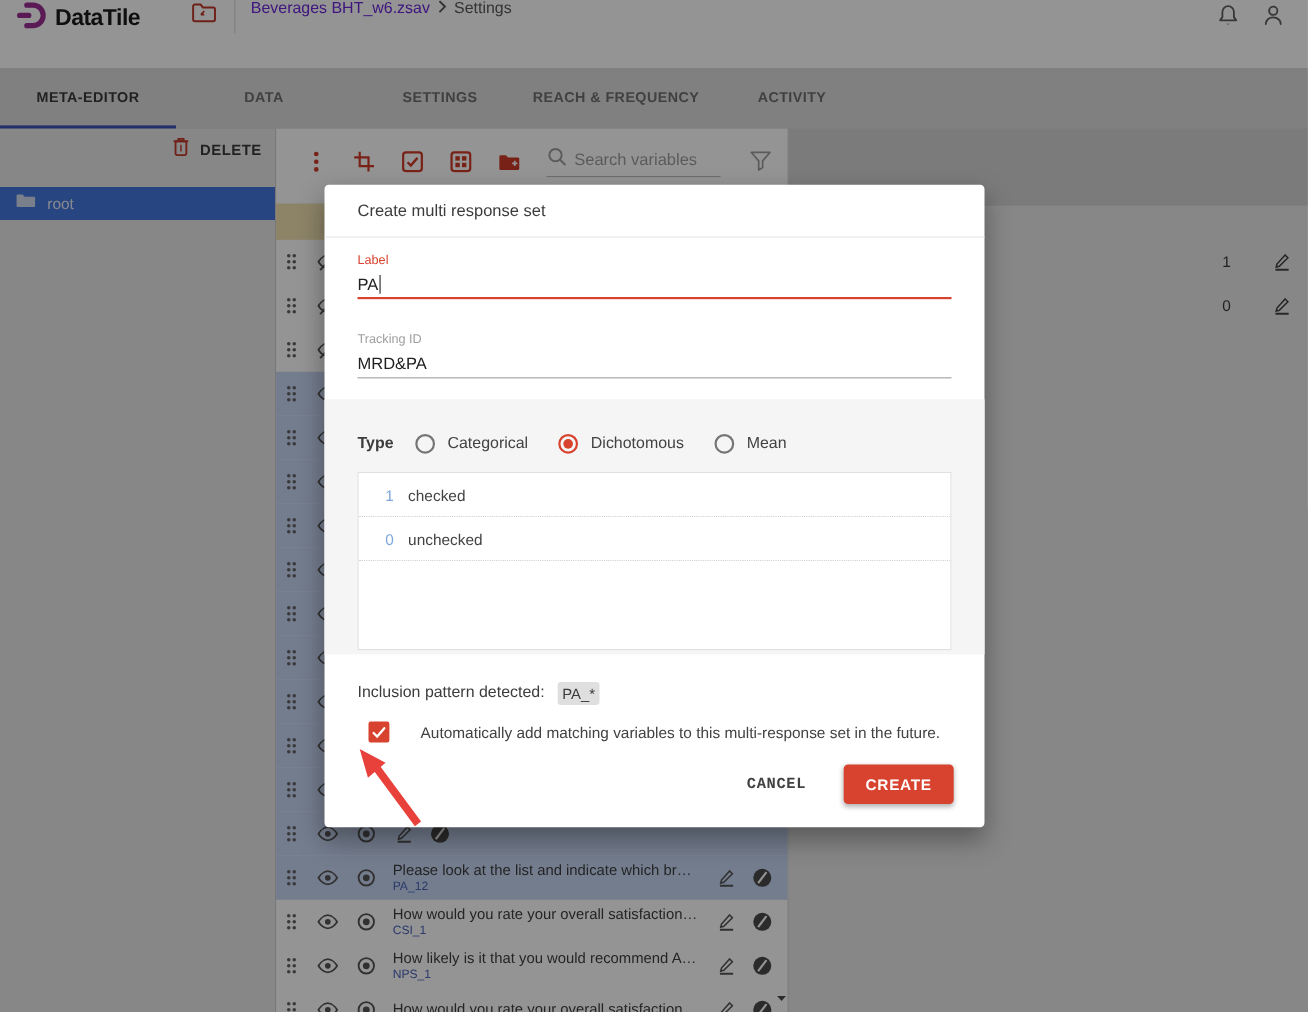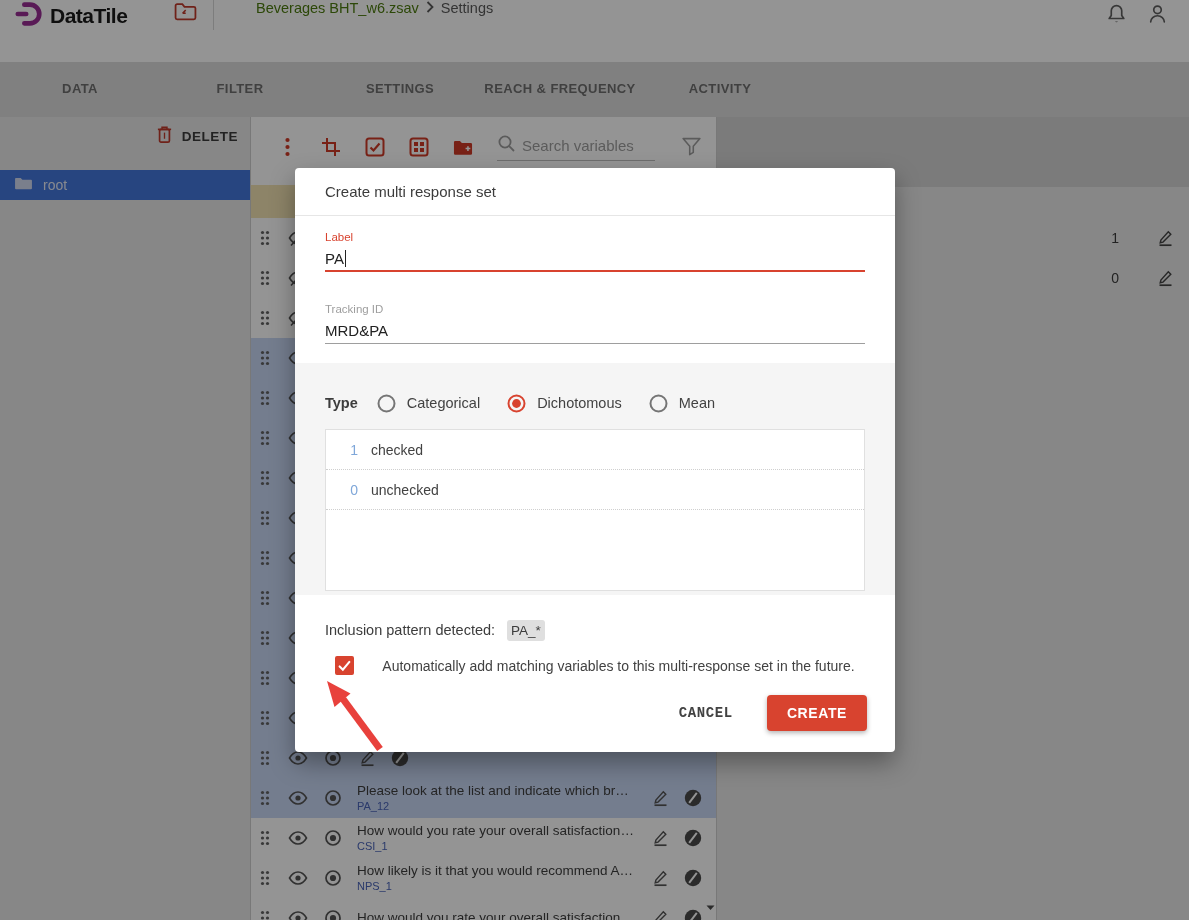--- a/index.html
+++ b/index.html
@@ -7,21 +7,21 @@
   body { font-family:"Liberation Sans", sans-serif; background:#d4d4d4; position:relative; }
   .app { position:absolute; inset:0; }
 
   
   .header { position:absolute; top:0; left:0; width:1189px; height:62px; background:#ffffff; display:flex; align-items:flex-start; }
   .logo { display:flex; align-items:center; gap:7px; padding-left:15px; width:150px; }
   .logo-text { font-size:21px; font-weight:700; color:#1b1b1b; letter-spacing:-0.5px; }
   .hdr-folder { margin-left:22px; display:flex; align-items:center; }
   .hdr-divider { width:1px; height:30px; background:#d8d8d8; margin:0 14px 0 14px; }
   .breadcrumb { display:flex; align-items:center; gap:7px; font-size:14.5px; }
-  .crumb-project { color:#4d7c0f; cursor:pointer;margin-left:28px; }
+  .crumb-project { color:#6d28d9; cursor:pointer; }
   .crumb-current { color:#5a5a5a; }
   .hdr-right { margin-left:auto; display:flex; align-items:center; gap:14px; padding-right:18px; }
   .icon-btn { background:none; border:none; cursor:pointer; display:flex; align-items:center; padding:2px; }
 
   
   .tabbar { position:absolute; top:62px; left:0; width:1189px; height:55px; background:#dcdcdc; }
   .tabs { display:flex; list-style:none; height:100%; }
   .tab { width:160px; min-width:160px; height:100%; display:flex; align-items:center; justify-content:center;
          font-size:13px; font-weight:600; letter-spacing:0.4px; color:#6f6f6f; cursor:pointer; border-bottom:3px solid transparent; white-space:nowrap; padding:0 4px; }
   .tab.active { color:#3a3a3a; border-bottom-color:#3f51b5; }
@@ -148,25 +148,25 @@
         <svg width="23" height="24" viewBox="0 0 22 22">
             <circle cx="11" cy="7" r="3.6" fill="none" stroke="#5f5f5f" stroke-width="1.6"></circle>
             <path d="M4.5 18.5 a6.5 5.8 0 0 1 13 0" fill="none" stroke="#5f5f5f" stroke-width="1.6" stroke-linecap="round"></path>
           </svg>
       </button>
     </div>
   </div>
 
   <nav class="tabbar">
     <ul class="tabs">
+        <li class="tab active">
+          <span>META-EDITOR</span>
+        </li>
         <li class="tab">
           <span>DATA</span>
-        </li>
-        <li class="tab">
-          <span>FILTER</span>
         </li>
         <li class="tab">
           <span>SETTINGS</span>
         </li>
         <li class="tab">
           <span>REACH &amp; FREQUENCY</span>
         </li>
         <li class="tab">
           <span>ACTIVITY</span>
         </li>

